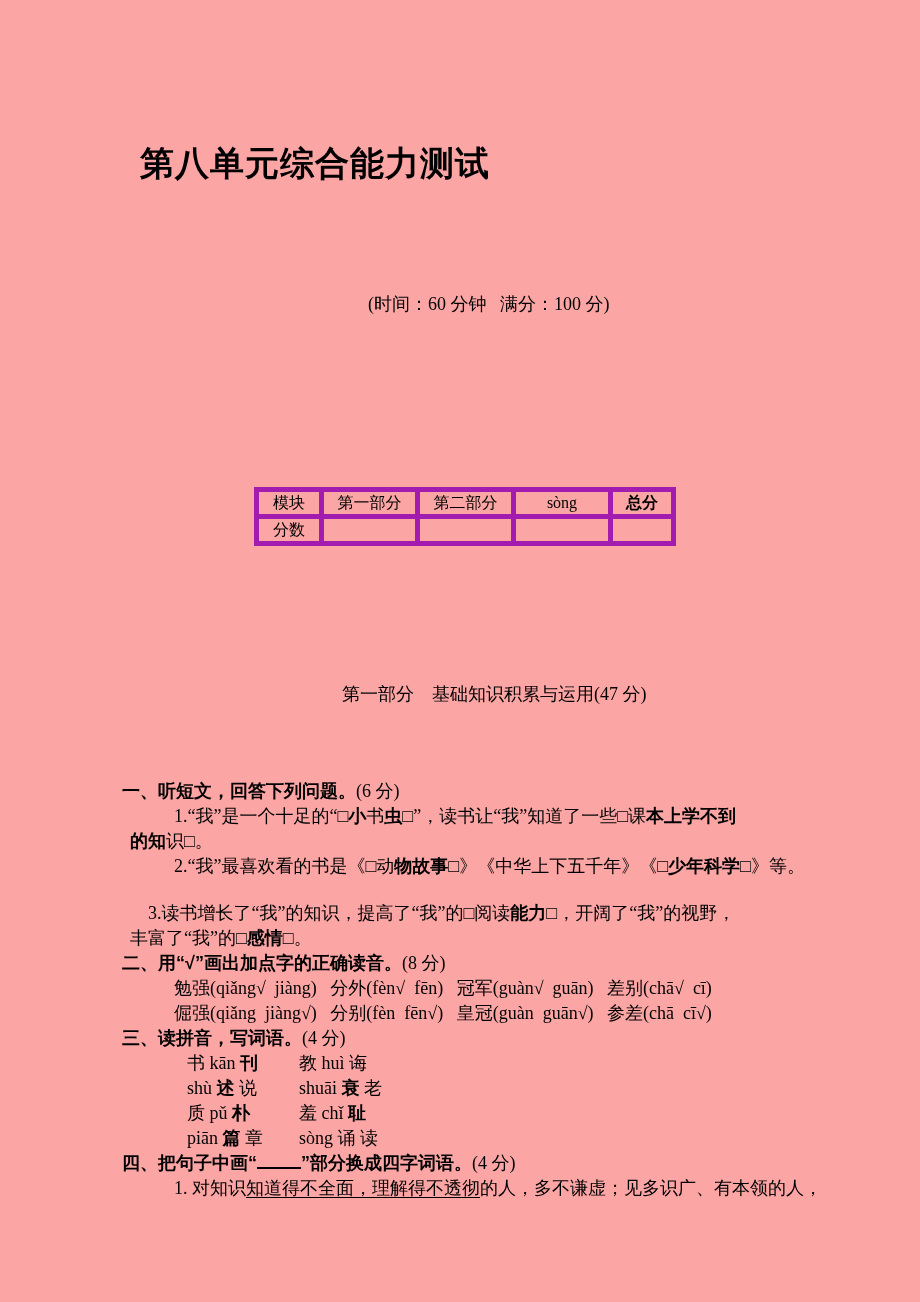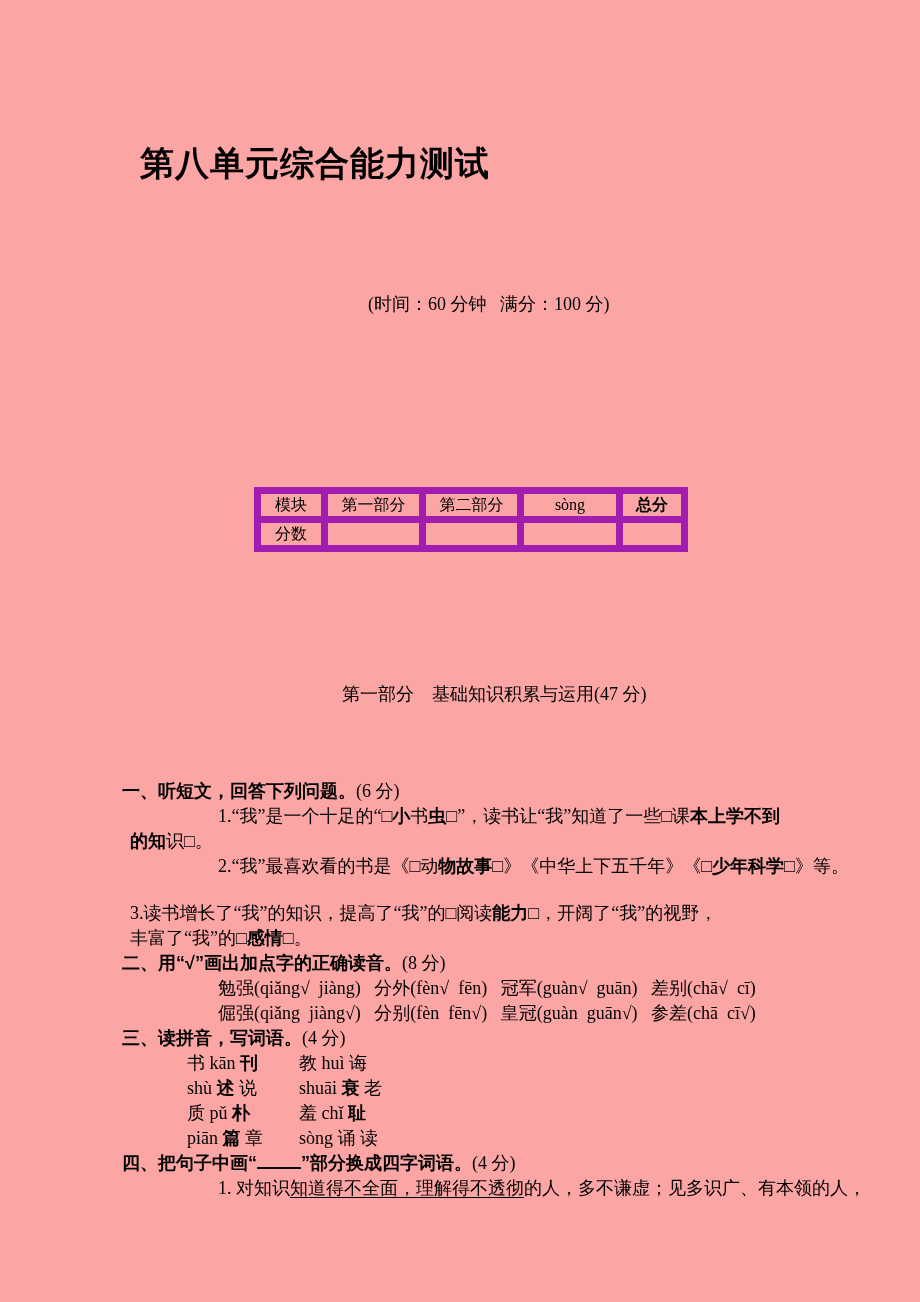--- a/index.html
+++ b/index.html
@@ -19,21 +19,21 @@
   .meta-line{
     position:absolute;left:368px;top:292px;
     font-size:18px;line-height:24px;white-space:pre;
   }
   table.score-table{
     position:absolute;left:254px;top:487px;
     border-collapse:collapse;
     font-size:16px;
   }
   table.score-table td{
-    border:7px solid #a21caf;
+    border:5px solid #a21caf;
     text-align:center;vertical-align:middle;
     padding:0;height:22px;
   }
   .col-label{width:60px;}
   .col-p1{width:91px;}
   .col-p2{width:91px;}
   .col-p3{width:92px;}
   .col-total{width:58px;font-weight:bold;}
   .section-heading{
     position:absolute;left:342px;top:682px;
@@ -41,22 +41,22 @@
   }
   .body-text{
     position:absolute;left:122px;top:779px;width:700px;
     font-size:18px;
   }
   .line{
     white-space:pre;
     height:25px;line-height:25px;
   }
   .h{}
-  .item{margin-left:96px;}
-  .item3{margin-left:8px;}
+  .item{margin-left:52px;}
+  .item3{margin-left:26px;}
   .cont{margin-left:8px;}
   .gap{margin-top:22px;}
   .py{margin-left:65px;display:flex;align-items:flex-end;}
   .py .c1{display:inline-block;width:112px;white-space:pre;}
   .py .c2{white-space:pre;}
   .b{font-weight:bold;font-family:"Liberation Sans","DejaVu Sans",sans-serif;}
   .u{text-decoration:underline;text-underline-offset:3px;}
   .blank{
     display:inline-block;
     border-bottom:2px solid #000;

